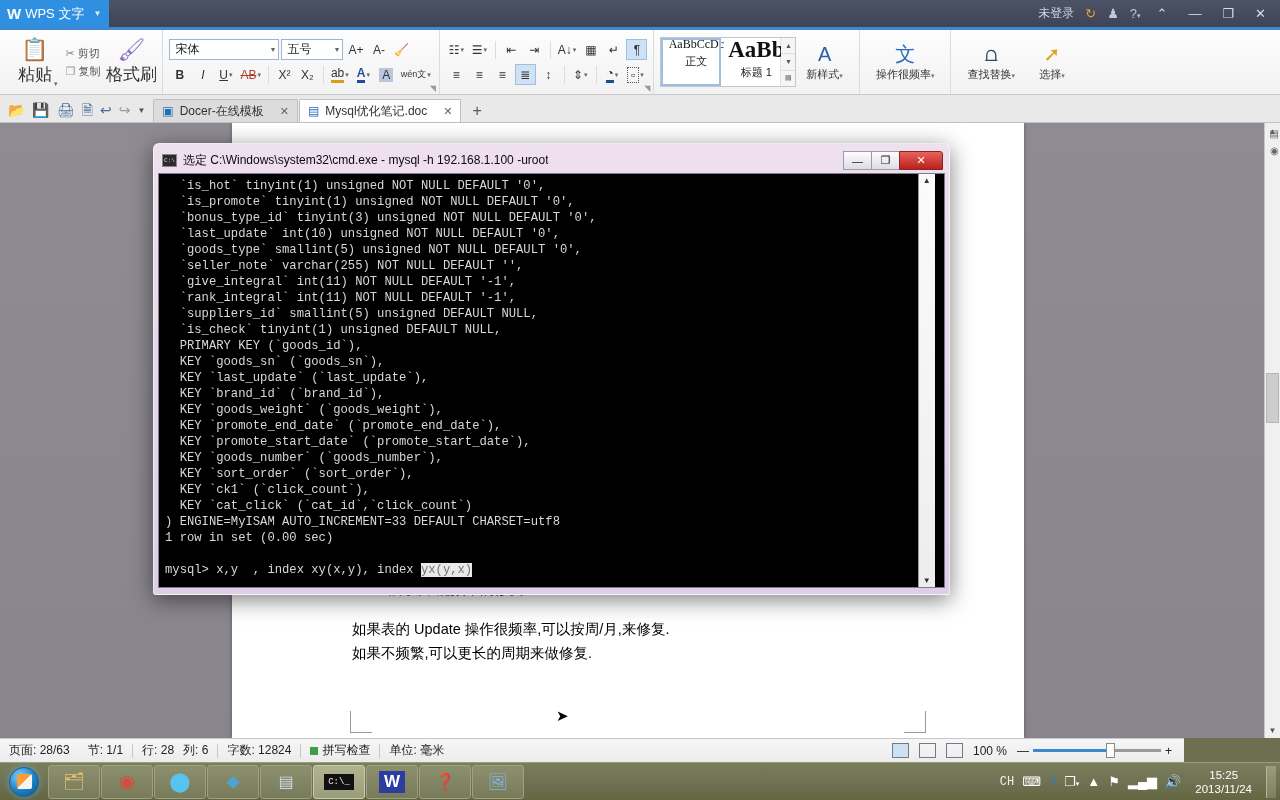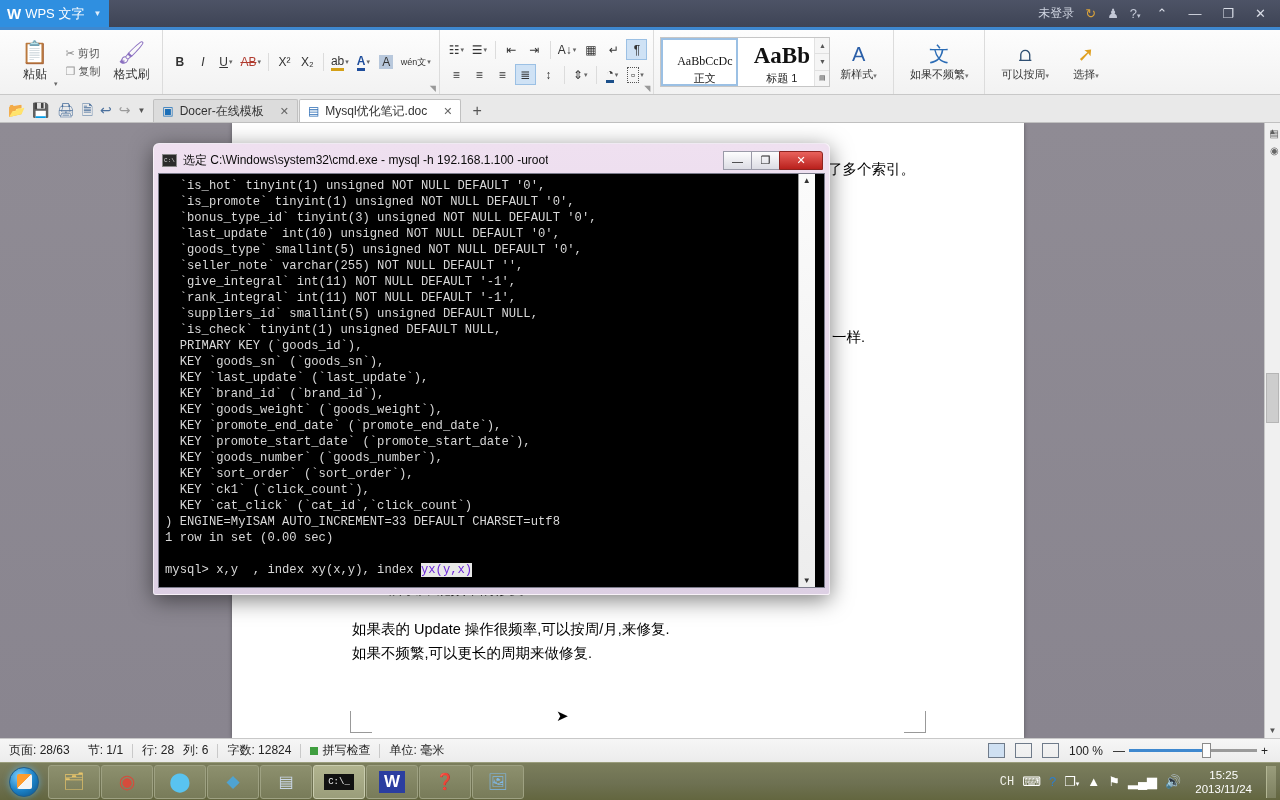--- a/index.html
+++ b/index.html
@@ -51,21 +51,21 @@
     background: linear-gradient(#fdfdfd, #f2f2f2);
     border-bottom: 1px solid #c8c8c8;
     display: flex; align-items: stretch;
   }
   .rgroup { display: flex; align-items: center; padding: 0 6px; position: relative; }
   .rgroup + .rgroup { border-left: 1px solid #dcdcdc; }
   .rgroup .dlg { position: absolute; right: 3px; bottom: 1px; font-size: 8px; color: #999; }
 
   .clip-col { display: flex; flex-direction: column; align-items: center; width: 50px; }
   .clip-icon { font-size: 22px; line-height: 22px; }
-  .clip-lbl { font-size: 12px; color: #333; margin-top: 2px; white-space: nowrap; }
+  .clip-lbl { font-size: 17px; color: #333; margin-top: 2px; white-space: nowrap; }
   .clip-small { display: flex; flex-direction: column; gap: 3px; font-size: 11px; color: #555; }
   .clip-small > div { display: flex; align-items: center; gap: 3px; white-space: nowrap; }
 
   .fontrow { display: flex; flex-direction: column; gap: 4px; }
   .fontline1, .fontline2 { display: flex; align-items: center; gap: 2px; }
   .combo {
     border: 1px solid #9bb7d4; background: #fff; height: 21px;
     display: flex; align-items: center; padding: 0 2px 0 5px;
     font-size: 12px; color: #222;
   }
@@ -75,21 +75,21 @@
   .fsize { width: 62px; }
   .tbtn {
     min-width: 21px; height: 21px; display: flex; align-items: center; justify-content: center;
     font-size: 12px; color: #333; padding: 0 2px;
   }
   .tbtn.act { background: #cfe2f5; border: 1px solid #9bc0e4; }
   .tbtn .dd { font-size: 7px; color: #666; margin-left: 1px; }
   .sep-v { width: 1px; height: 18px; background: #dcdcdc; margin: 0 3px; }
 
   .stylebox { display: flex; align-items: stretch; border: 1px solid #c6c6c6; background: #fff; height: 50px; }
-  .stylecell { width: 77px; display: flex; flex-direction: column; align-items: center; justify-content: flex-end; border-right: 1px solid #e2e2e2; padding-left: 11px; }
+  .stylecell { width: 60px; display: flex; flex-direction: column; align-items: center; justify-content: flex-start; border-right: 1px solid #e2e2e2; padding-left: 11px; }
   .stylecell.sel { outline: 2px solid #9bc0e4; outline-offset: -2px; }
   .stylecell .sp { font-family: "Liberation Serif", serif; color: #111; line-height: 1; }
   .stylecell .sl { font-size: 11px; color: #222; margin-top: 4px; }
   .stylescroll { width: 14px; display: flex; flex-direction: column; justify-content: space-between; background: #f5f5f5; }
   .stylescroll div { font-size: 7px; text-align: center; color: #555; flex: 1; display: flex; align-items: center; justify-content: center; border-bottom: 1px solid #e0e0e0; }
 
   .bigbtn { display: flex; flex-direction: column; align-items: center; justify-content: center; padding: 0 10px; min-width: 54px; }
   .bigbtn .bi { font-size: 20px; line-height: 22px; }
   .bigbtn .bl { font-size: 11px; color: #333; margin-top: 2px; white-space: nowrap; }
   .bigbtn .bl .dd { font-size: 7px; color: #777; }
@@ -134,38 +134,38 @@
     position: absolute; right: 0; top: 123px; width: 16px; height: 615px;
     background: #f0f0f0; border-left: 1px solid #c8c8c8;
   }
   .doc-scroll .sbtn { height: 16px; font-size: 8px; color: #555; display:flex; align-items:center; justify-content:center; }
   .doc-scroll .sthumb { position: absolute; left: 1px; right: 1px; top: 250px; height: 50px; background: #cdcdcd; border: 1px solid #b5b5b5; }
   .side-icons { position: absolute; right: 1px; top: 128px; display: flex; flex-direction: column; gap: 6px; align-items: center; }
   .side-icons div { font-size: 10px; color: #666; }
 
   
   .statusbar {
-    position: absolute; left: 0; top: 738px; width: 1280px; height: 24px;
+    position: absolute; left: 0; top: 738px; width: 1184px; height: 24px;
     background: linear-gradient(#f6f6f6,#ececec); border-top: 1px solid #c8c8c8;
     display: flex; align-items: center; font-size: 12px; color: #222;
   }
   .sb-item { padding: 0 9px; white-space: nowrap; display: flex; align-items: center; gap: 4px; }
   .sb-sep { width: 1px; height: 14px; background: #c9c9c9; }
   .sb-dot { width: 8px; height: 8px; background: #3f9e3f; display: inline-block; }
   .sb-right { margin-left: auto; display: flex; align-items: center; gap: 10px; padding-right: 12px; }
   .vicon { width: 17px; height: 15px; border: 1px solid #6f7b8a; display: inline-block; position: relative; }
   .vicon.sel { background: #cfe0f2; }
   .zoomslider { display: flex; align-items: center; gap: 4px; }
   .zs-track { width: 128px; height: 3px; background: #9a9a9a; position: relative; }
   .zs-fill { position: absolute; left:0; top:0; height: 3px; width: 78px; background: #3e88cf; }
   .zs-thumb { position: absolute; left: 73px; top: -6px; width: 9px; height: 15px; background: #fcfcfc; border: 1px solid #8a8a8a; }
 
   
   .cmdwin {
-    position: absolute; left: 153px; top: 143px; width: 677px; height: 452px;
+    position: absolute; left: 153px; top: 143px; width: 797px; height: 452px;
     background: linear-gradient(#efe0f0,#ddd0e4);
     border: 1px solid rgba(255,255,255,.55);
     border-radius: 6px 6px 3px 3px;
     box-shadow: 0 5px 22px rgba(0,0,0,.5);
     padding: 4px;
   }
   .cmdtitle {
     height: 25px; display: flex; align-items: center; gap: 6px;
     padding: 0 2px 0 4px; font-size: 12px; color: #0a0a0a;
   }
@@ -186,21 +186,21 @@
   .cmdbody {
     position: relative; height: 415px; background: #000;
     border: 1px solid #7c7c8c; display: flex;
   }
   .cmdtext {
     flex: 1; padding: 4px 0 0 6px; color: #d8d8d8;
     font-family: "Liberation Mono", "DejaVu Sans Mono", monospace;
     font-size: 12.2px; line-height: 16px; white-space: pre;
     overflow: hidden;
   }
-  .cmdtext .hl { background: #e8e8e8; color: #6d28d9; }
+  .cmdtext .hl { background: #e8e8e8; color: #737373; }
   .cmdscroll {
     width: 17px; background: linear-gradient(#fbfbfb,#ededed);
     border-left: 1px solid #999; display: flex; flex-direction: column;
     justify-content: space-between; align-items: center;
   }
   .cmdscroll .ca { font-size: 8px; color: #333; padding: 2px 0; }
   .mouse-cursor2 {
     position: absolute; left: 402px; top: 564px;
     font-size: 15px; color: #000; line-height: 1;
     text-shadow: -1px 0 #fff, 1px 0 #fff, 0 -1px #fff, 0 1px #fff;
@@ -283,20 +283,39 @@
         </div>
       </div>
       <div class="clip-col" style="margin-left:6px;">
         <span class="clip-icon" style="color:#8a6fc0;">🖌</span>
         <span class="clip-lbl">格式刷</span>
       </div>
     </div>
 
     <div class="rgroup">
       <div class="fontrow">
+        <div class="fontline1">
+          <div class="combo fname">
+            <span class="cv">宋体</span>
+            <span class="ca">▼</span>
+          </div>
+          <div class="combo fsize">
+            <span class="cv">五号</span>
+            <span class="ca">▼</span>
+          </div>
+          <div class="tbtn">
+              <span>A+</span>
+            </div>
+          <div class="tbtn">
+              <span>A-</span>
+            </div>
+          <div class="tbtn">
+              <span style="color:#c0392b;">🧹</span>
+            </div>
+        </div>
         <div class="fontline2">
           <div class="tbtn">
               <b>B</b>
             </div>
           <div class="tbtn">
               <i>I</i>
             </div>
           <div class="tbtn">
               <u>U</u>
               <span class="dd">▾</span>
@@ -419,28 +438,28 @@
       </div>
       <div class="bigbtn">
         <span class="bi" style="color:#2b5fa8;">A</span>
         <span class="bl"><span>新样式</span><span class="dd">▾</span></span>
       </div>
     </div>
 
     <div class="rgroup">
       <div class="bigbtn">
         <span class="bi" style="color:#2b6cb5;">文</span>
-        <span class="bl"><span>如果不频繁</span><span class="dd">▾</span></span>
+        <span class="bl"><span>操作很频率</span><span class="dd">▾</span></span>
       </div>
     </div>
 
     <div class="rgroup">
       <div class="bigbtn">
         <span class="bi" style="color:#2f4f72;">⩍</span>
-        <span class="bl"><span>可以按周</span><span class="dd">▾</span></span>
+        <span class="bl"><span>查找替换</span><span class="dd">▾</span></span>
       </div>
       <div class="bigbtn">
         <span class="bi" style="color:#e0a020;">➚</span>
         <span class="bl"><span>选择</span><span class="dd">▾</span></span>
       </div>
     </div>
   </div>
 
   <div class="tabbar">
     <div class="qat">

